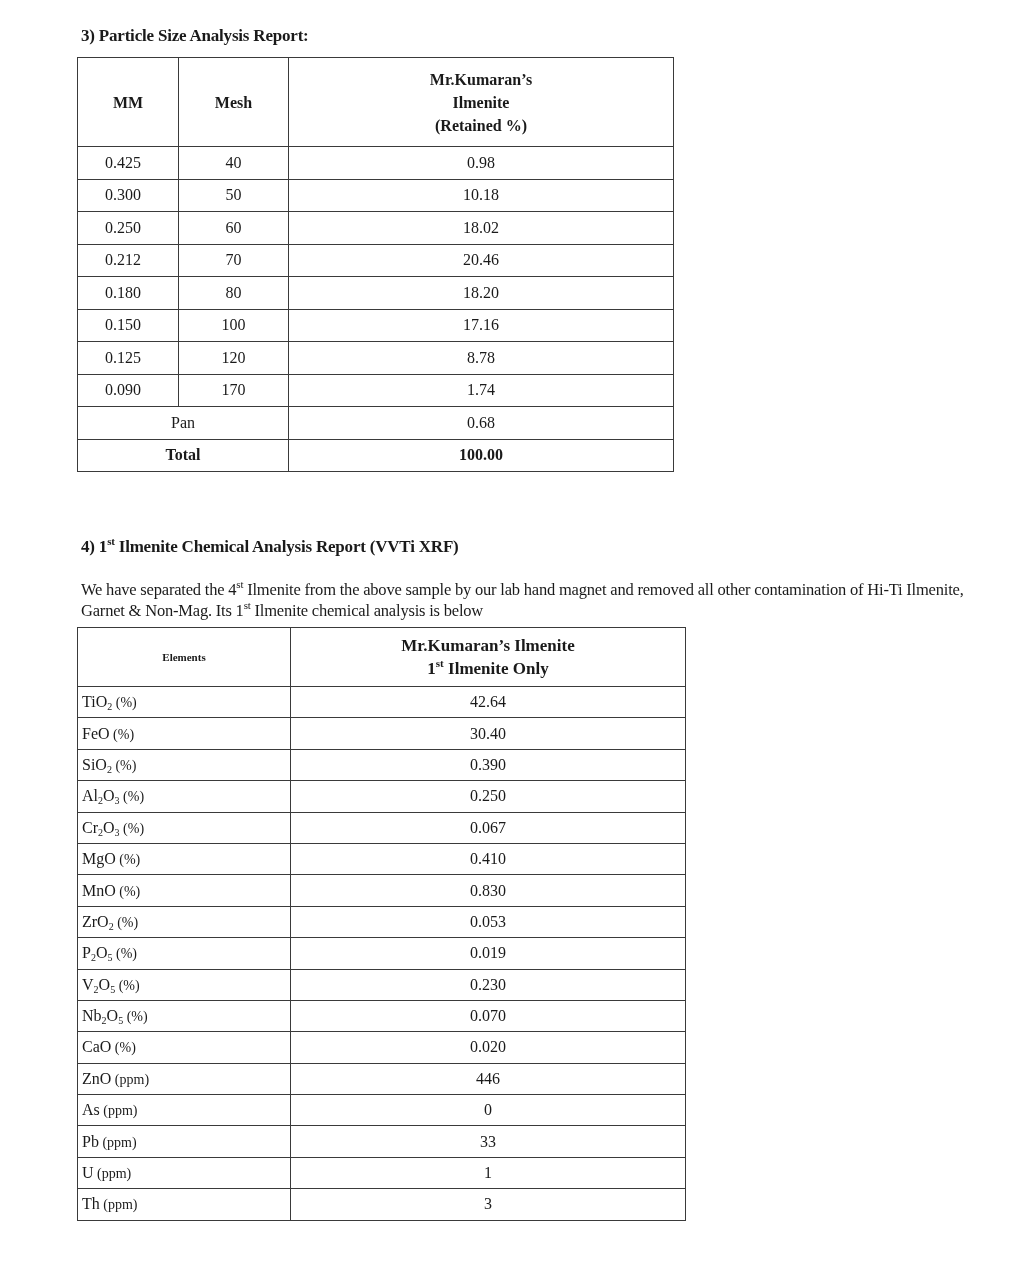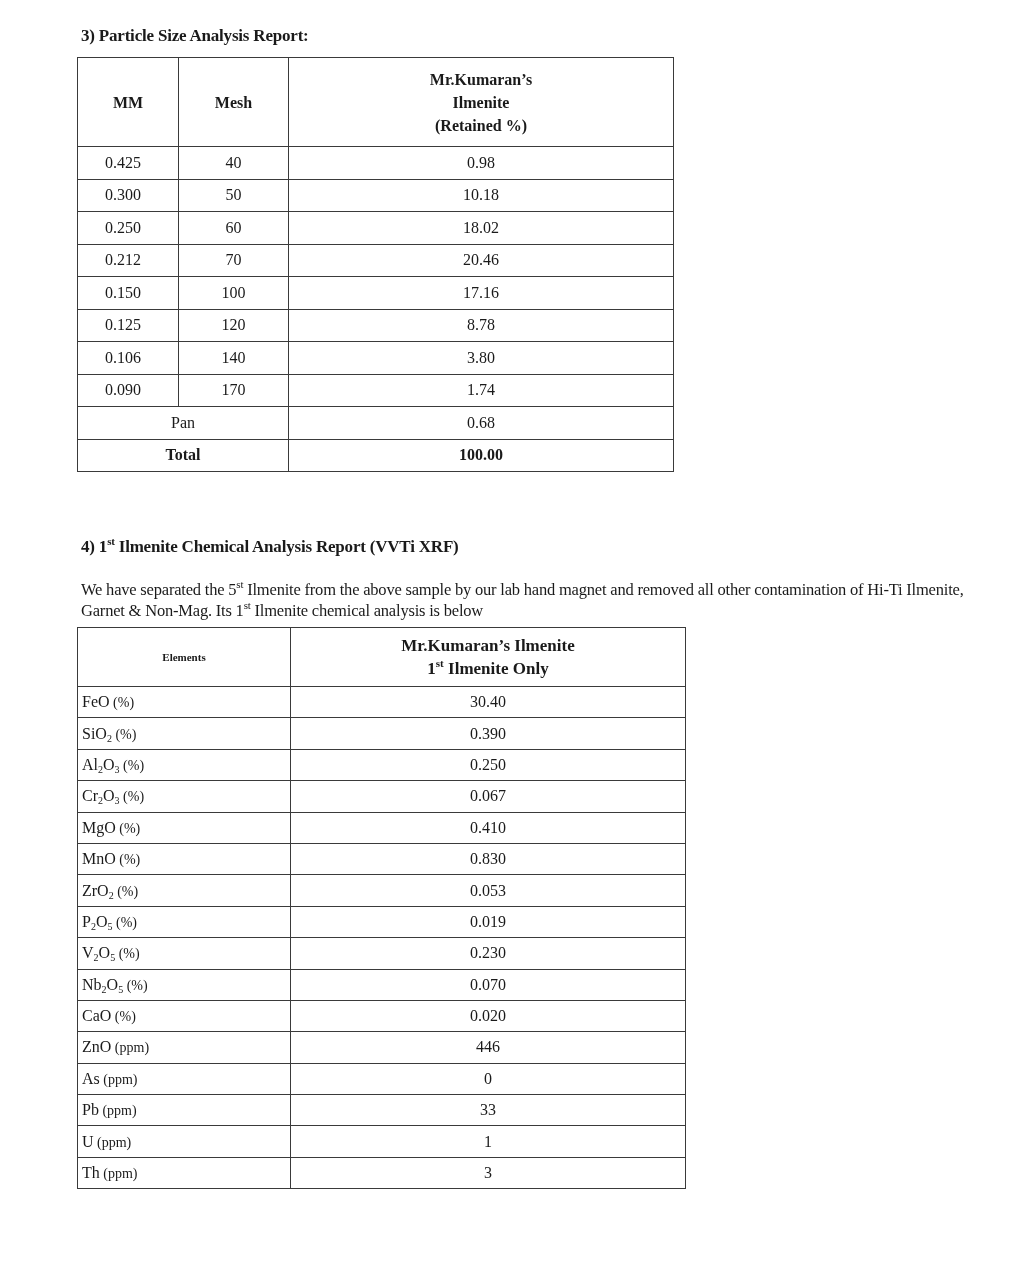--- a/index.html
+++ b/index.html
@@ -67,69 +67,73 @@
         <td class="mm">0.250</td>
         <td>60</td>
         <td>18.02</td>
       </tr>
       <tr>
         <td class="mm">0.212</td>
         <td>70</td>
         <td>20.46</td>
       </tr>
       <tr>
+        <td class="mm">0.180</td>
+        <td>80</td>
+        <td>18.20</td>
+      </tr>
+      <tr>
         <td class="mm">0.150</td>
         <td>100</td>
         <td>17.16</td>
       </tr>
       <tr>
         <td class="mm">0.125</td>
         <td>120</td>
         <td>8.78</td>
-      </tr>
-      <tr>
-        <td class="mm">0.106</td>
-        <td>140</td>
-        <td>3.80</td>
       </tr>
       <tr>
         <td class="mm">0.090</td>
         <td>170</td>
         <td>1.74</td>
       </tr>
       <tr>
         <td colspan="2">Pan</td>
         <td>0.68</td>
       </tr>
       <tr class="total">
         <td colspan="2">Total</td>
         <td>100.00</td>
       </tr>
     </tbody>
 </table>
 
 <div class="abs h4"><span>4) 1</span><sup>st</sup><span> Ilmenite Chemical Analysis Report (VVTi XRF)</span></div>
 
-<div class="abs para"><span>We have separated the 5</span><sup>st</sup><span> Ilmenite from the above sample by our lab hand magnet and removed all other contamination of Hi-Ti Ilmenite, Garnet &amp; Non-Mag. Its 1</span><sup>st</sup><span> Ilmenite chemical analysis is below</span></div>
+<div class="abs para"><span>We have separated the 4</span><sup>st</sup><span> Ilmenite from the above sample by our lab hand magnet and removed all other contamination of Hi-Ti Ilmenite, Garnet &amp; Non-Mag. Its 1</span><sup>st</sup><span> Ilmenite chemical analysis is below</span></div>
 
 <table id="chem">
   <colgroup>
       <col style="width:213px">
       <col>
     </colgroup>
   <thead>
     <tr>
       <th class="el">Elements</th>
       <th>
         <div>Mr.Kumaran’s Ilmenite</div>
         <div><span>1</span><sup>st</sup><span> Ilmenite Only</span></div>
       </th>
     </tr>
   </thead>
   <tbody id="chem-body">
+      <tr>
+        <td class="name"><span>TiO</span><sub>2</sub><span></span><sub></sub><span style="font-size:14px"> (%)</span></td>
+        <td class="val">42.64</td>
+      </tr>
       <tr>
         <td class="name"><span>FeO</span><sub></sub><span></span><sub></sub><span style="font-size:14px"> (%)</span></td>
         <td class="val">30.40</td>
       </tr>
       <tr>
         <td class="name"><span>SiO</span><sub>2</sub><span></span><sub></sub><span style="font-size:14px"> (%)</span></td>
         <td class="val">0.390</td>
       </tr>
       <tr>
         <td class="name"><span>Al</span><sub>2</sub><span>O</span><sub>3</sub><span style="font-size:14px"> (%)</span></td>

